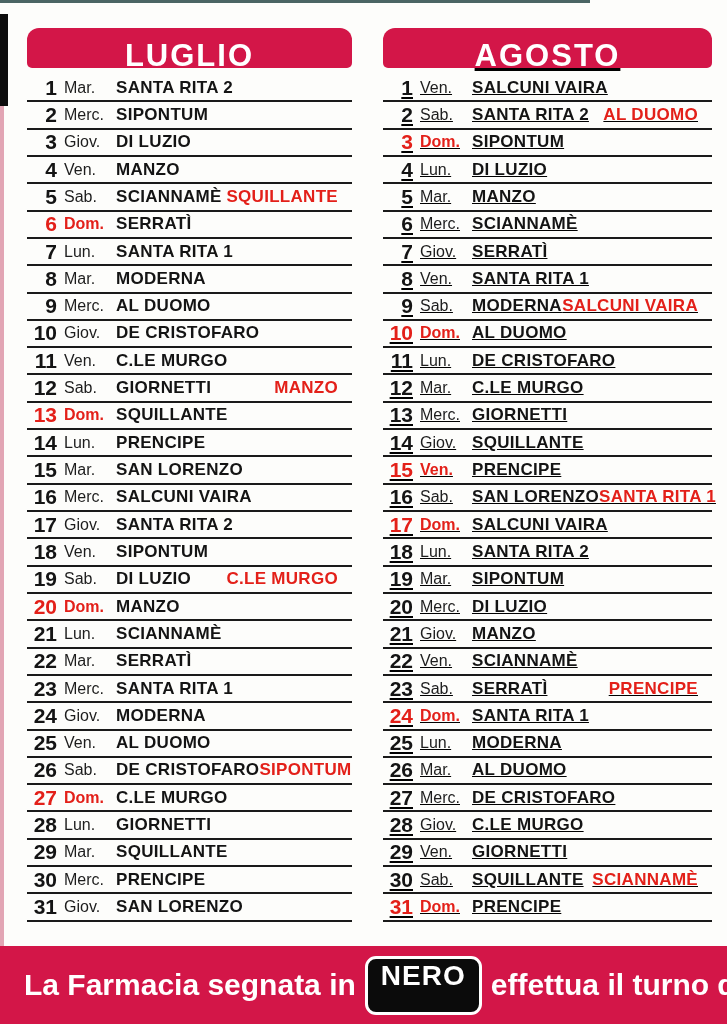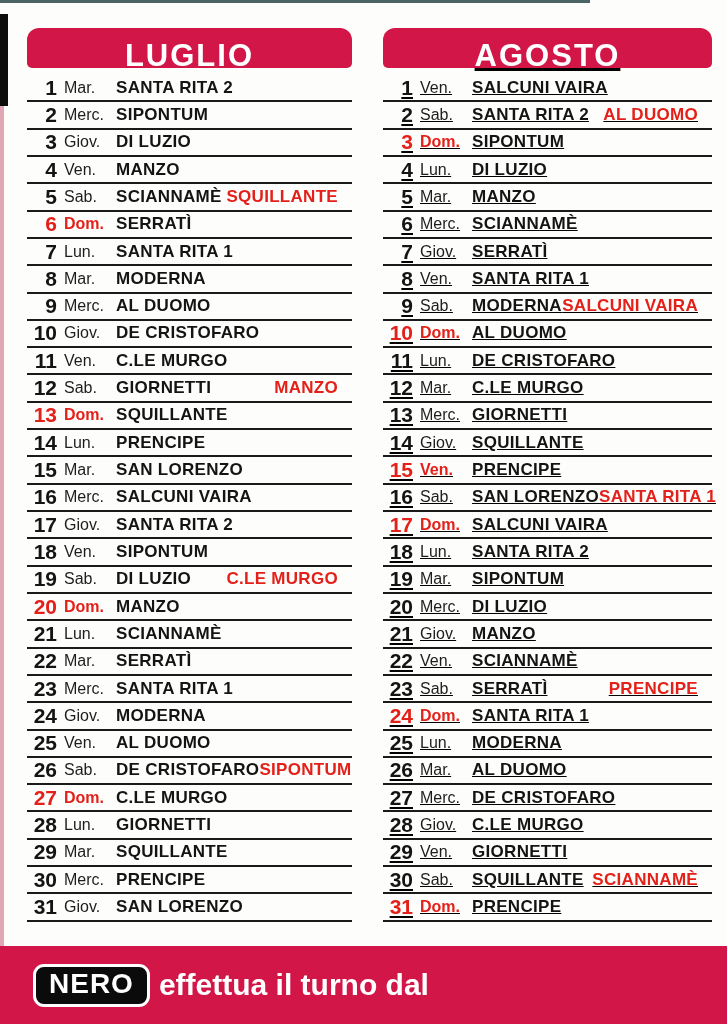--- a/index.html
+++ b/index.html
@@ -73,21 +73,21 @@
   }
   .footer-text{
     padding-left:24px;
     color:#fff;font-size:30px;font-weight:bold;
     white-space:nowrap;display:flex;align-items:center;
   }
   .nero-badge{
     display:inline-block;
     background:#0b0b0b;color:#fff;
     border:3px solid #fff;border-radius:11px;
-    padding:1px 13px 4px 13px;
+    padding:1px 13px 20px 13px;
     margin:0 9px;
     font-size:28px;font-weight:bold;letter-spacing:1px;
   }
 </style>
 </head>
 <body>
 
 <div class="artifact-topline"></div>
 <div class="artifact-leftblack"></div>
 <div class="artifact-leftpink"></div>
@@ -476,16 +476,17 @@
           <span class="dow">Dom.</span>
           <span class="name">PRENCIPE</span>
           <span class="extra"></span>
         </div>
       </div>
   </div>
 </div>
 
 <div class="footer">
   <div class="footer-text">
+    <span>La Farmacia segnata in</span>
     <span class="nero-badge">NERO</span>
     <span>effettua il turno dal</span>
   </div>
 </div>
 
 </body></html>

